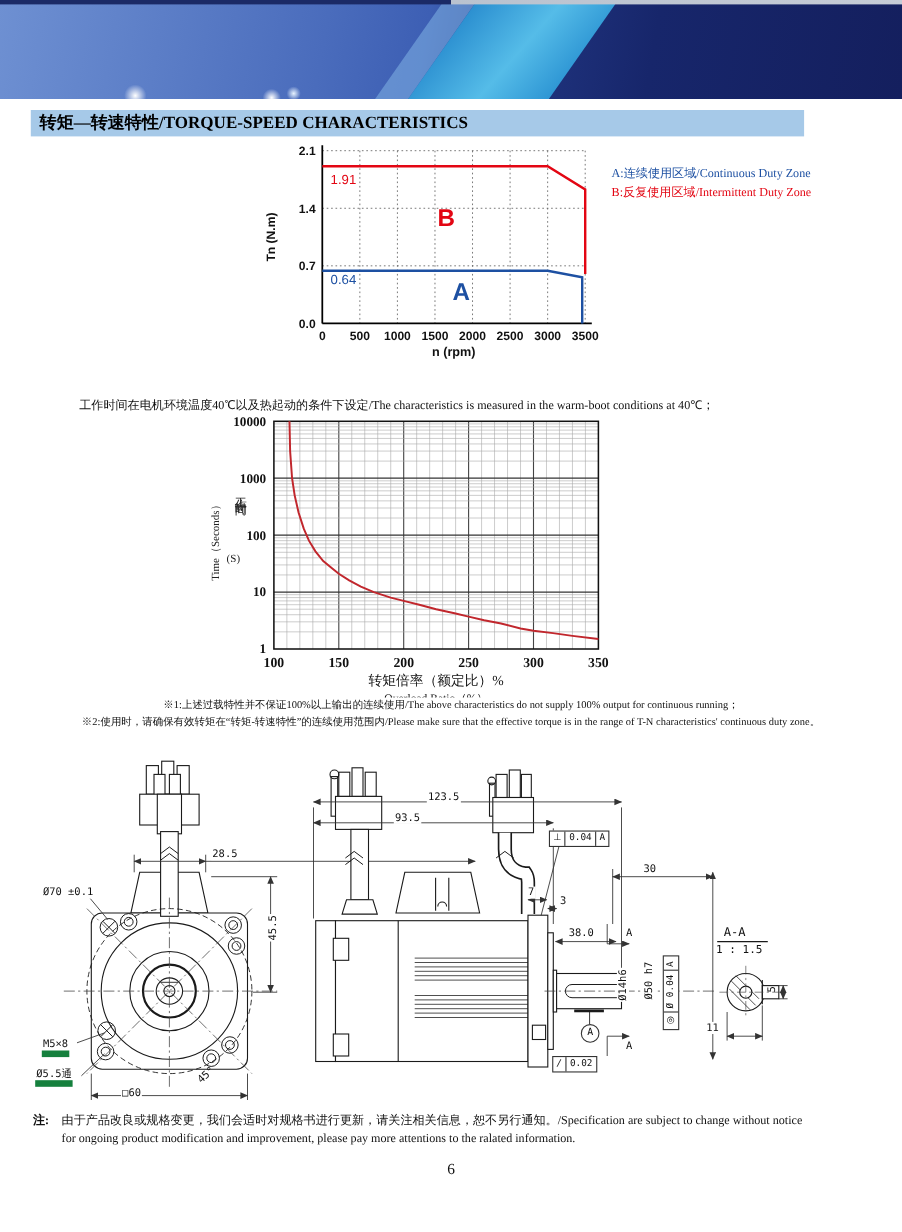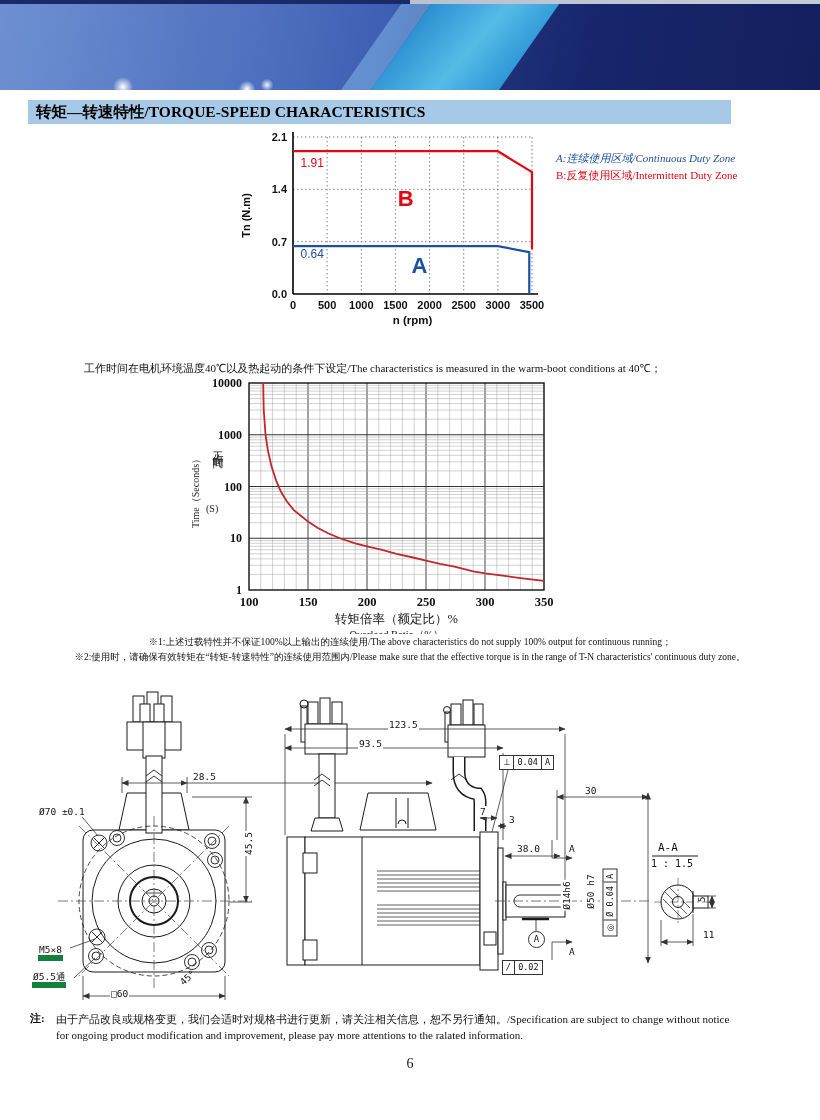--- a/index.html
+++ b/index.html
@@ -14,21 +14,21 @@
     background:rgba(130,180,230,.55);transform:skewX(-35deg);transform-origin:top left;}
   .band-cyan{position:absolute;top:0;left:434px;width:128px;height:90px;
     background:linear-gradient(100deg,#2b8fd0,#55bce8 55%,#2e96d4);transform:skewX(-35deg);transform-origin:top left;}
   .glow{position:absolute;border-radius:50%;}
   
   .secbar{position:absolute;left:28px;width:703px;height:24px;background:#a6c9e8;
     font-weight:bold;font-size:15.5px;line-height:24px;padding-left:8px;box-sizing:border-box;color:#000;}
   
   .chartsvg{position:absolute;}
   .legend{position:absolute;left:556px;top:150px;font-size:11px;line-height:17px;white-space:nowrap;}
-  .subtitle{position:absolute;left:84px;top:360px;font-size:11px;color:#111;}
+  .subtitle{position:absolute;left:72px;top:360px;font-size:11px;color:#111;}
   .olnotes{position:absolute;left:30px;top:635px;width:760px;text-align:center;font-size:9.5px;line-height:15px;}
   .ylab2{position:absolute;font-size:10.5px;color:#222;}
   
   .dim{position:absolute;font-family:"DejaVu Sans Mono",monospace;font-size:9.5px;line-height:11px;
        color:#111;background:#fff;padding:0 1px;white-space:nowrap;}
   .nobg{background:transparent;}
   .rot{transform:rotate(-90deg);transform-origin:center;}
   .underl{border-bottom:6px solid #15803d;}
   .frame{position:absolute;display:flex;border:1px solid #333;background:#fff;height:13px;
     font-family:"DejaVu Sans Mono",monospace;font-size:8.5px;line-height:12px;}
@@ -89,21 +89,21 @@
       <text x="20" y="87.5" text-anchor="middle" font-size="11" font-weight="bold" font-family="Liberation Sans,sans-serif" fill="#111" transform="rotate(-90 20 87.5)">Tn (N.m)</text>
       <polyline points="63,23.204761904761938 267.85714285714283,23.204761904761938 302,44.13809523809525 302,121.14285714285714" fill="none" stroke="#e30613" stroke-width="2.2"></polyline>
       <polyline points="63,118.15238095238095 267.85714285714283,118.15238095238095 299.2685714285714,124.13333333333333 299.2685714285714,166" fill="none" stroke="#1d50a2" stroke-width="2.2"></polyline>
       <text x="70.51142857142857" y="38.904761904761926" text-anchor="start" font-size="12" font-weight="normal" font-family="Liberation Sans,sans-serif" fill="#e30613">1.91</text>
       <text x="70.51142857142857" y="130.1142857142857" text-anchor="start" font-size="12" font-weight="normal" font-family="Liberation Sans,sans-serif" fill="#1d50a2">0.64</text>
       <text x="175.67142857142858" y="77.78095238095239" text-anchor="middle" font-size="22" font-weight="bold" font-family="Liberation Sans,sans-serif" fill="#e30613">B</text>
       <text x="189.32857142857142" y="145.06666666666666" text-anchor="middle" font-size="22" font-weight="bold" font-family="Liberation Sans,sans-serif" fill="#1d50a2">A</text>
     </svg>
 
   <div class="legend">
-    <div style="color:#1d50a2;font-style:italic;">A:连续使用区域/Continuous Duty Zone</div>
+    <div style="color:#1d50a2;">A:连续使用区域/Continuous Duty Zone</div>
     <div style="color:#e30613;">B:反复使用区域/Intermittent Duty Zone</div>
   </div>
 
   <div class="subtitle">工作时间在电机环境温度40℃以及热起动的条件下设定/The characteristics is measured in the warm-boot conditions at 40℃；</div>
 
   <svg id="ol-chart" class="chartsvg" style="left:150px;top:372px;" width="480" height="262">
       <line x1="110.8" y1="11" x2="110.8" y2="218" stroke="#aaa" stroke-width="0.55"></line>
       <line x1="122.6" y1="11" x2="122.6" y2="218" stroke="#aaa" stroke-width="0.55"></line>
       <line x1="134.4" y1="11" x2="134.4" y2="218" stroke="#aaa" stroke-width="0.55"></line>
       <line x1="146.2" y1="11" x2="146.2" y2="218" stroke="#aaa" stroke-width="0.55"></line>
@@ -407,21 +407,21 @@
     <span>A</span>
   </div>
   <div class="frame" style="left:502px;top:960px;">
     <span style="font-style:italic;">/</span>
     <span>0.02</span>
   </div>
   <div class="datum-circle" style="left:528px;top:931px;">A</div>
 
   <div class="dim nobg seclab" style="left:657px;top:842px;font-size:11px;">A-A</div>
   <div class="dim nobg seclab" style="left:650px;top:858px;font-size:10px;">1 : 1.5</div>
-  <div class="dim" style="left:702px;top:929px;">11</div>
+  <div class="dim" style="left:641px;top:929px;">11</div>
   <div class="dim rot nobg" style="left:698px;top:894px;">5</div>
 
   <div class="footnote-label">注:</div>
   <div class="footnote">
     <div>由于产品改良或规格变更，我们会适时对规格书进行更新，请关注相关信息，恕不另行通知。/Specification are subject to change without notice</div>
     <div>for ongoing product modification and improvement, please pay more attentions to the ralated information.</div>
   </div>
   <div class="pagenum">6</div>
 
 </div>

